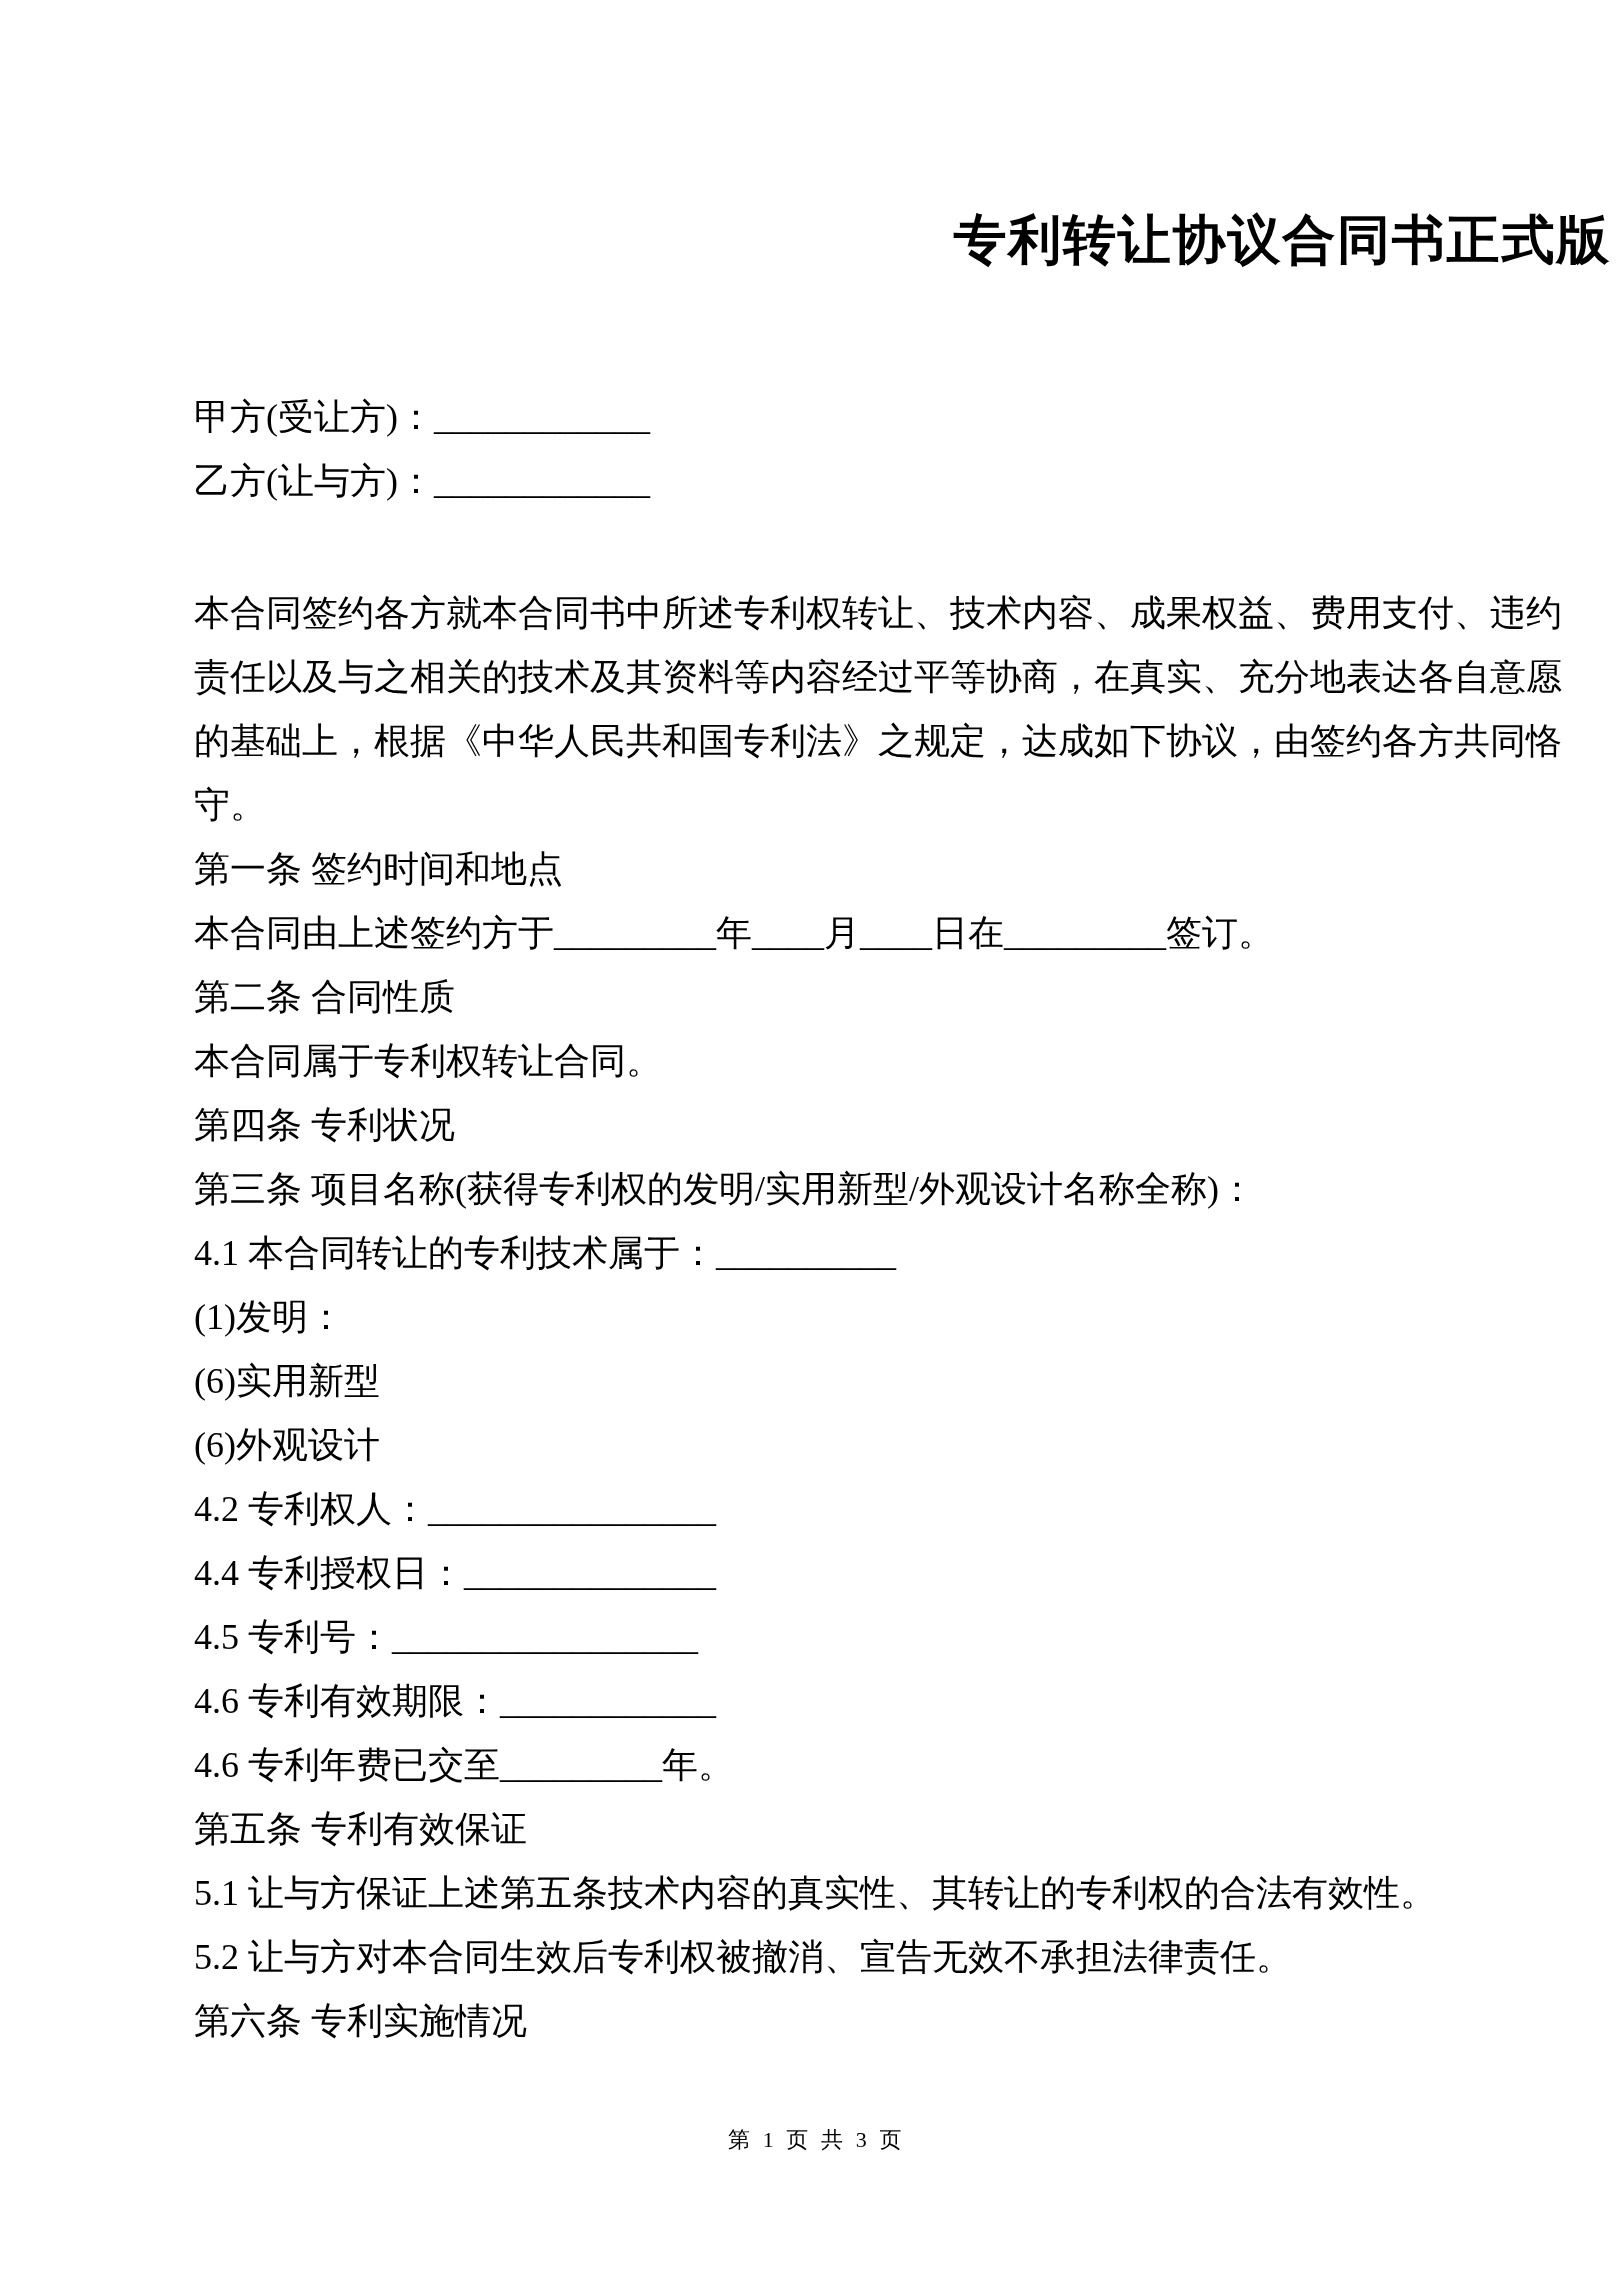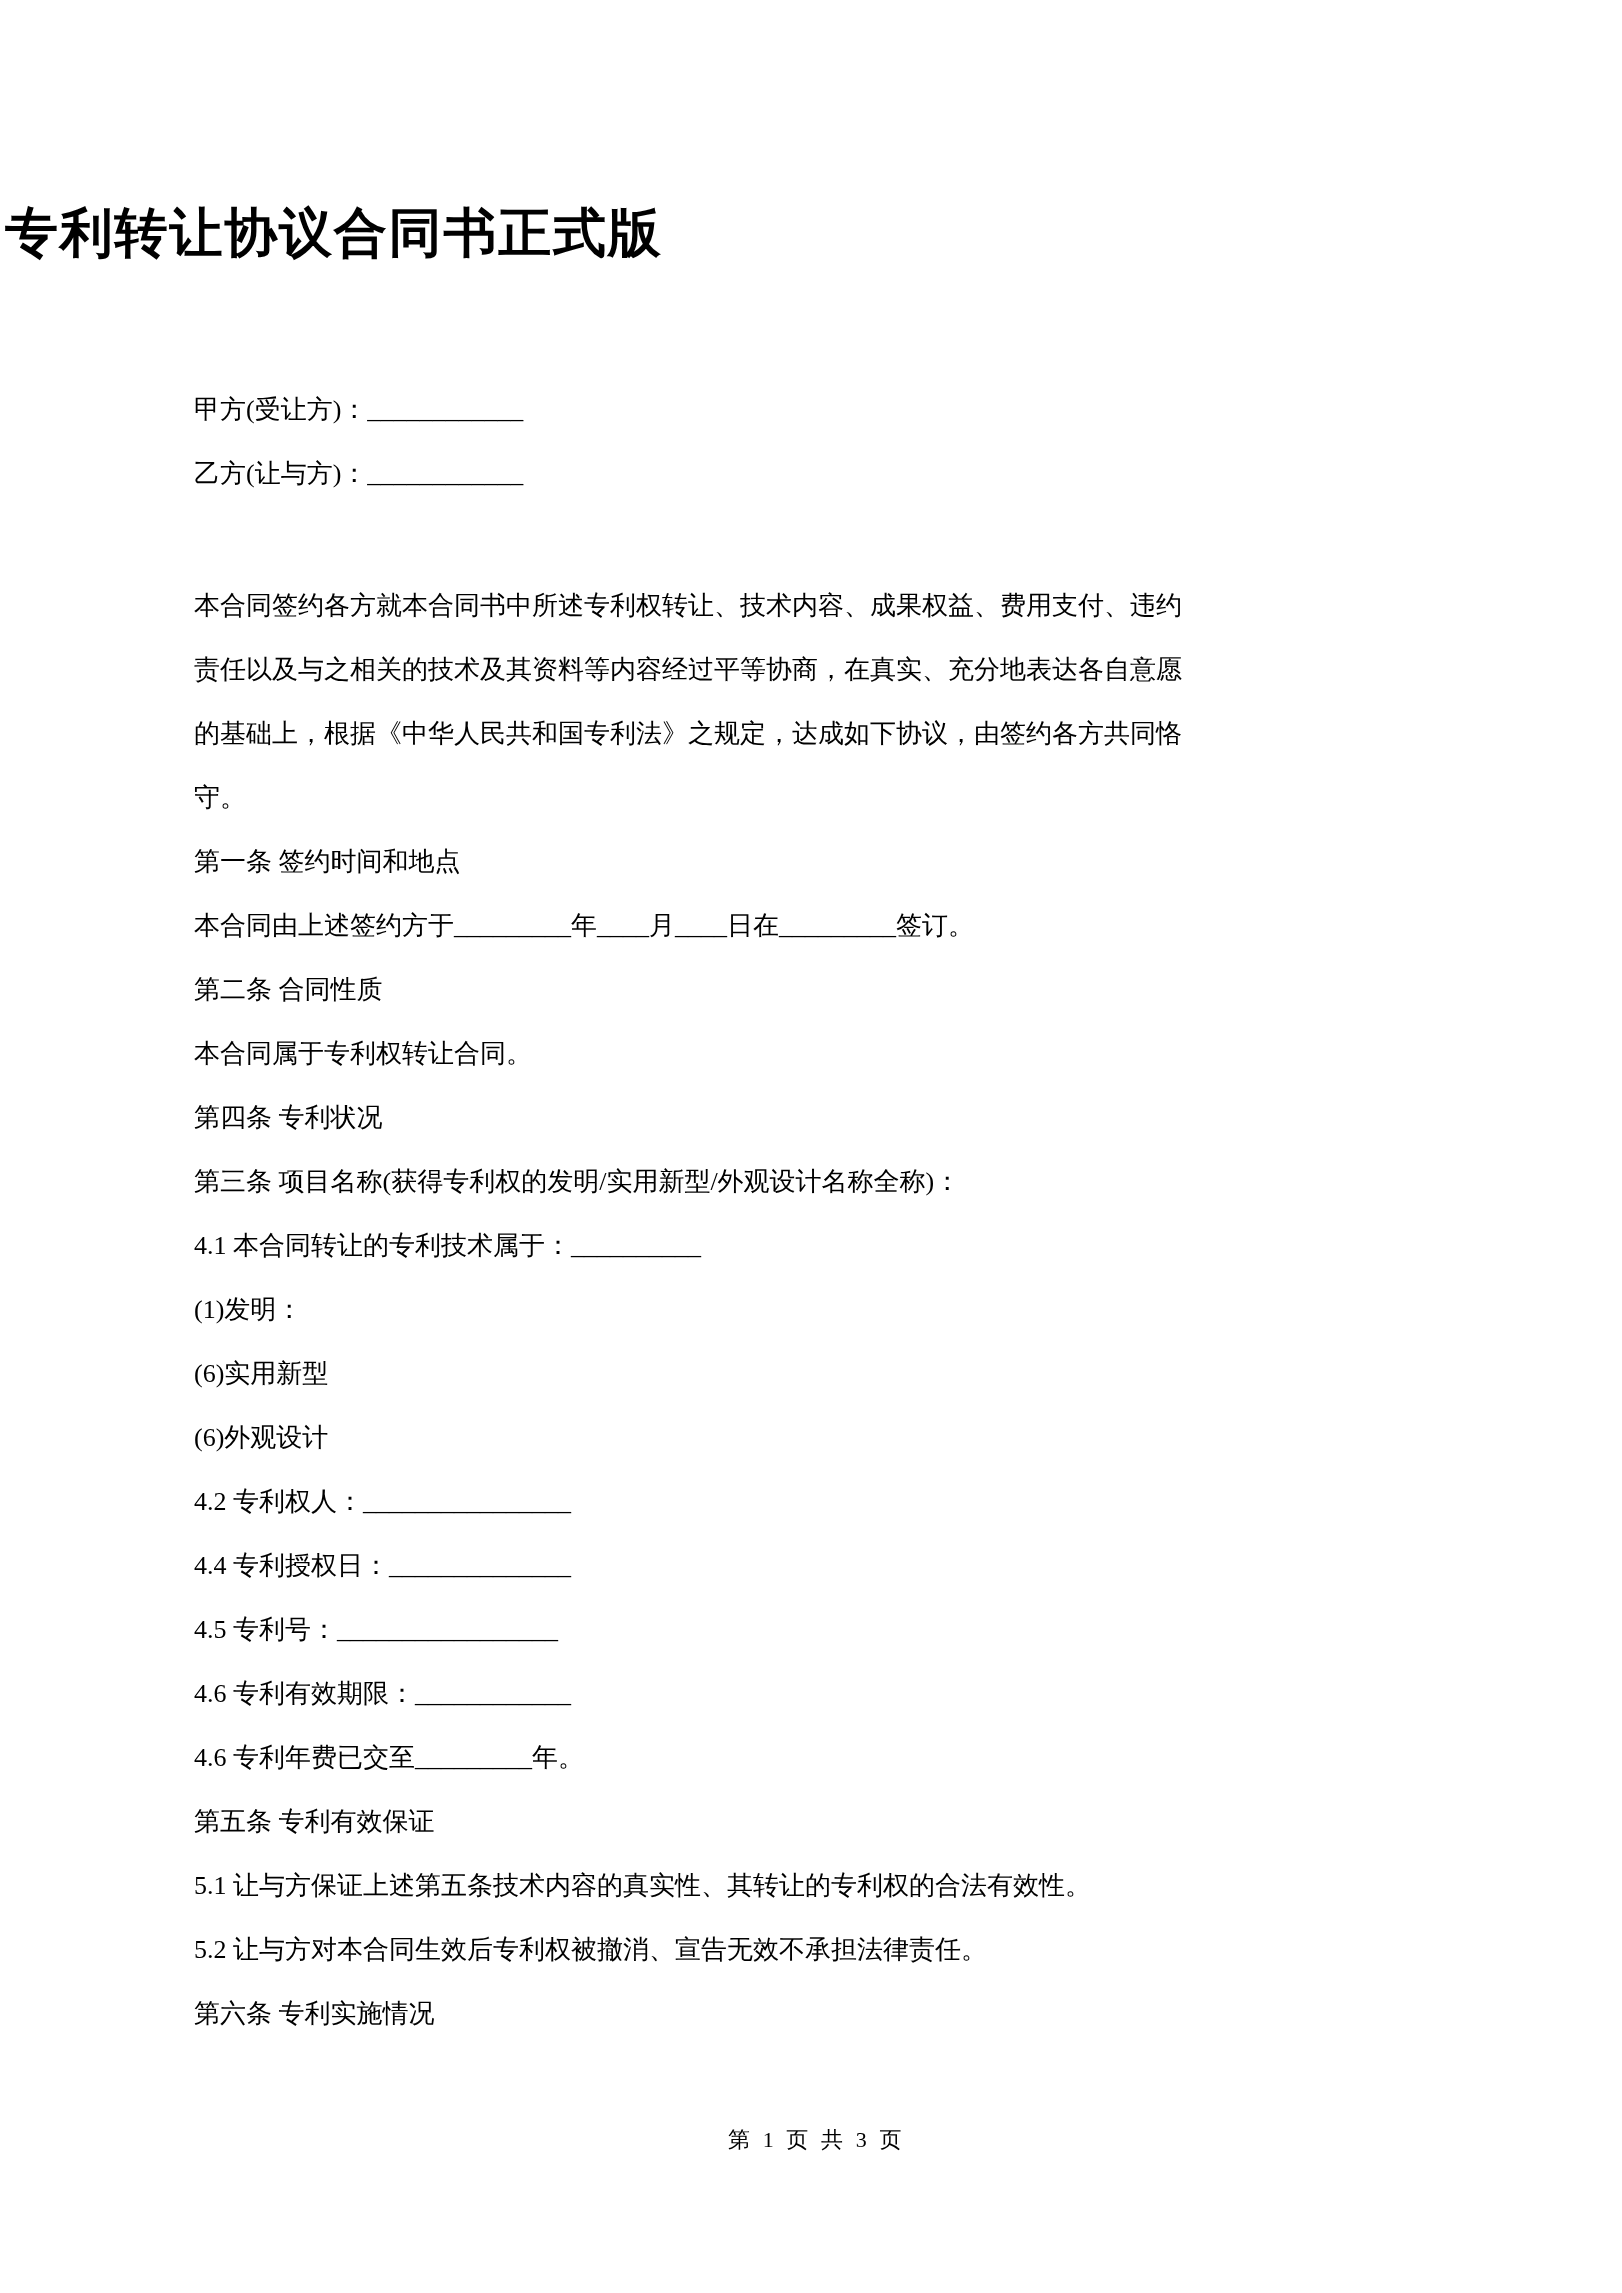--- a/index.html
+++ b/index.html
@@ -12,36 +12,36 @@
     width: 1623px;
     height: 2294px;
     background: #ffffff;
     color: #000000;
     font-family: "Liberation Serif", "DejaVu Serif", serif;
     overflow: hidden;
     box-sizing: border-box;
     padding-top: 196px;
   }
   .title {
-    margin: 5px;
-    text-align: left;
+    margin: 12px;
+    text-align: right;
     font-size: 53px;
     font-weight: 700;
     line-height: 64px;
     letter-spacing: 1.8px;
   }
   .parties {
     margin: 113px 0 0 194px;
   }
   .doc-body {
     margin: 68px 0 0 194px;
     width: 1268px;
   }
   .line {
-    font-size: 26px;
+    font-size: 36px;
     line-height: 64px;
     height: 64px;
     white-space: pre;
   }
   .blank {
     letter-spacing: 0;
   }
   .footer {
     position: absolute;
     left: 10px;

